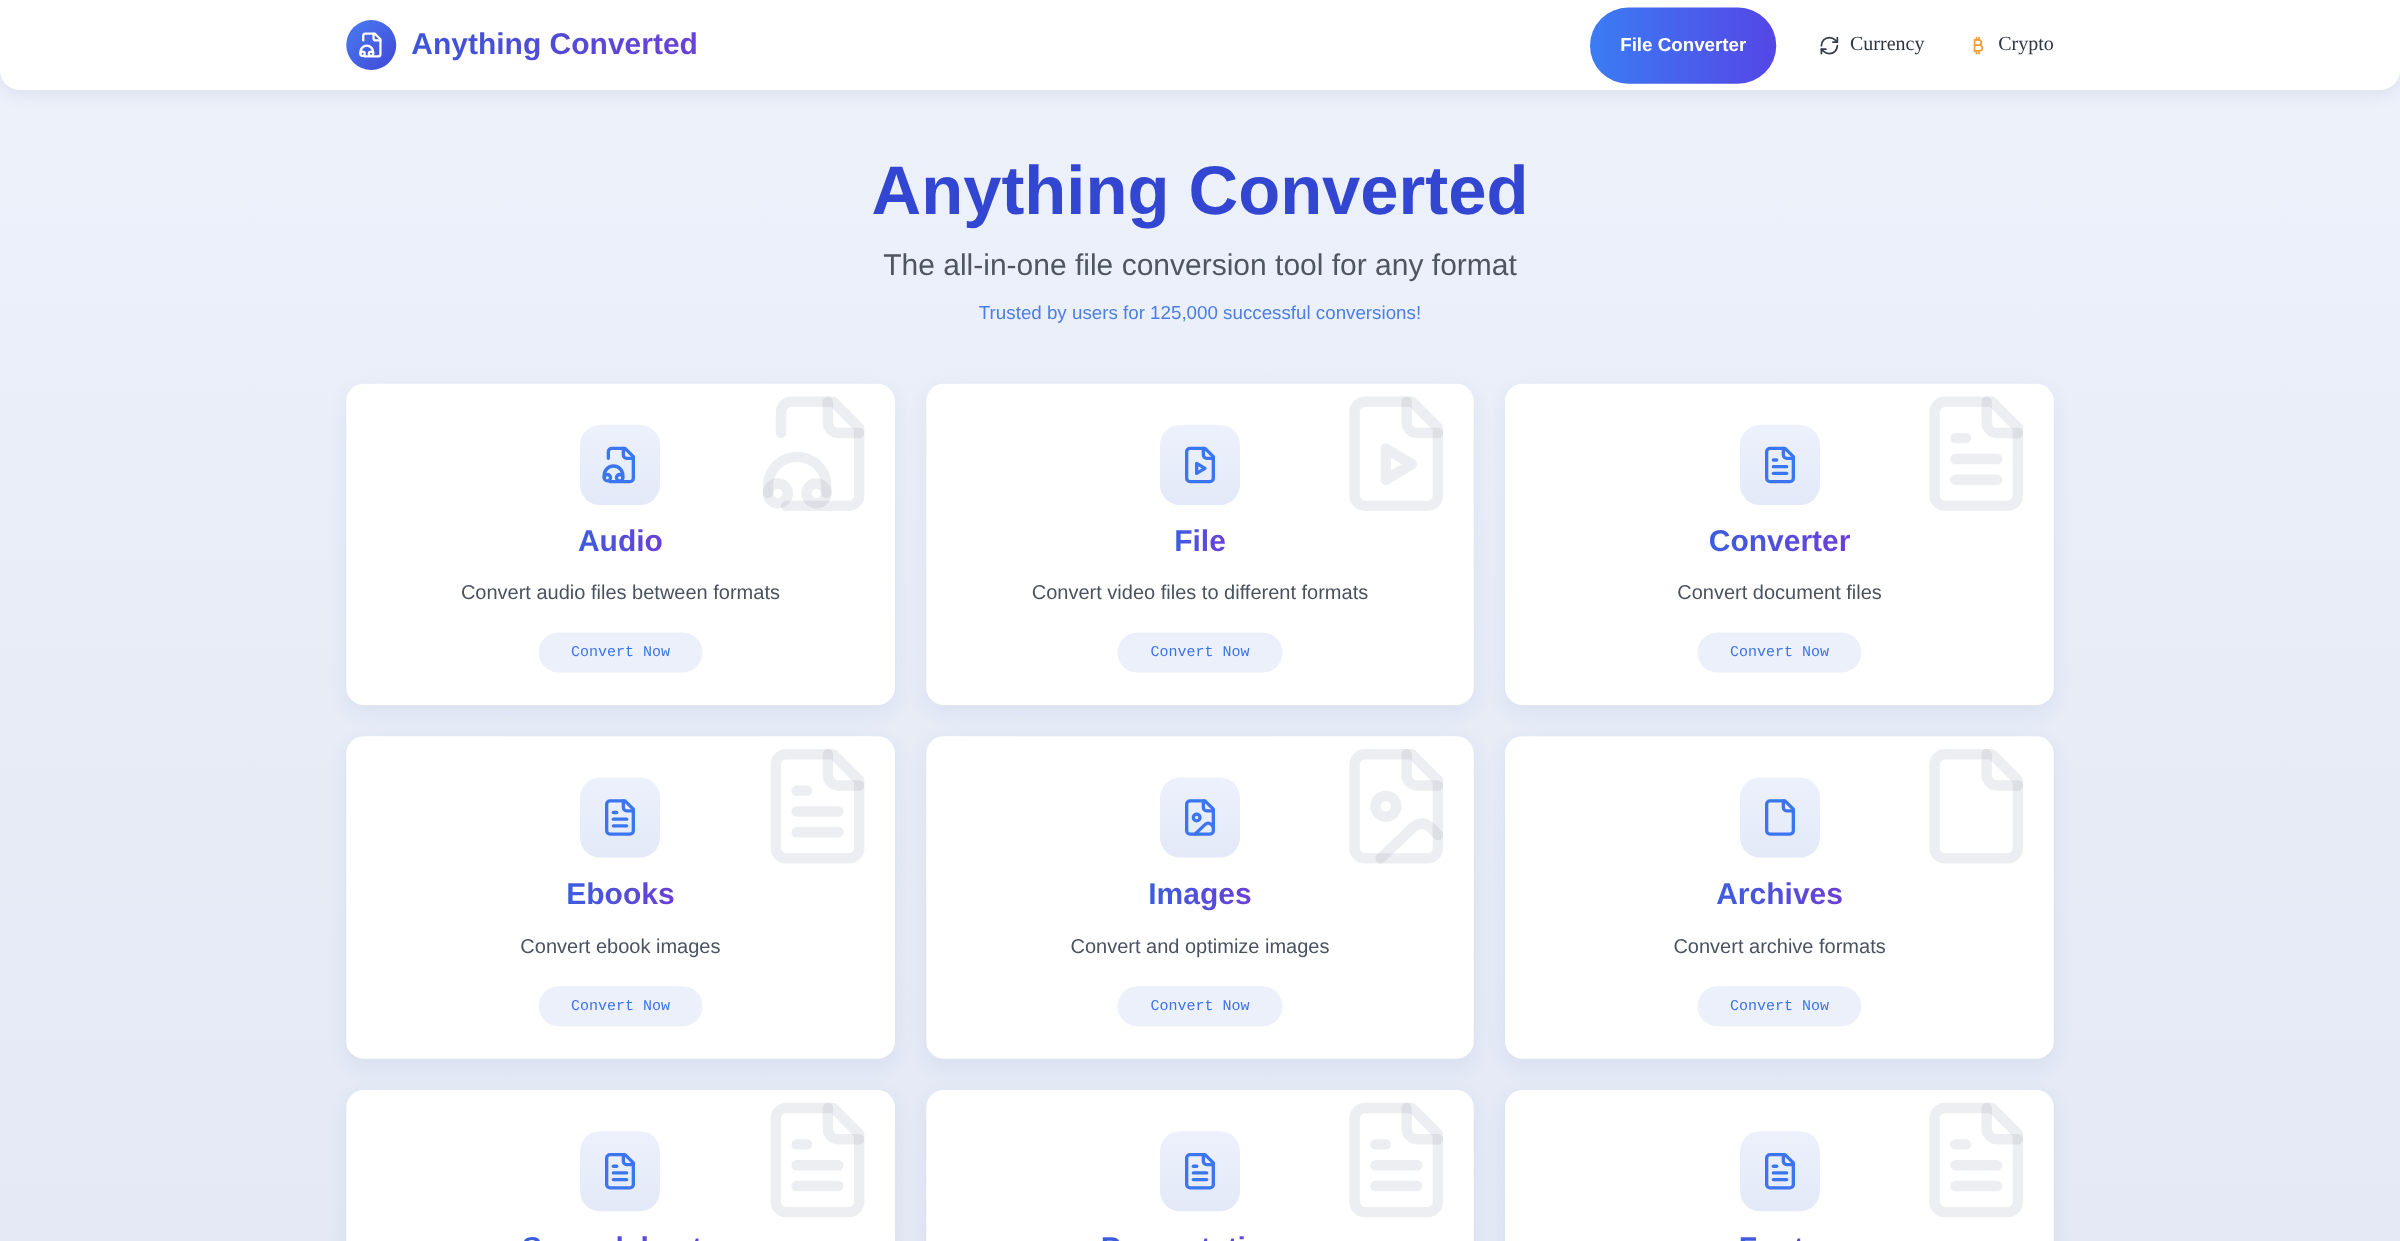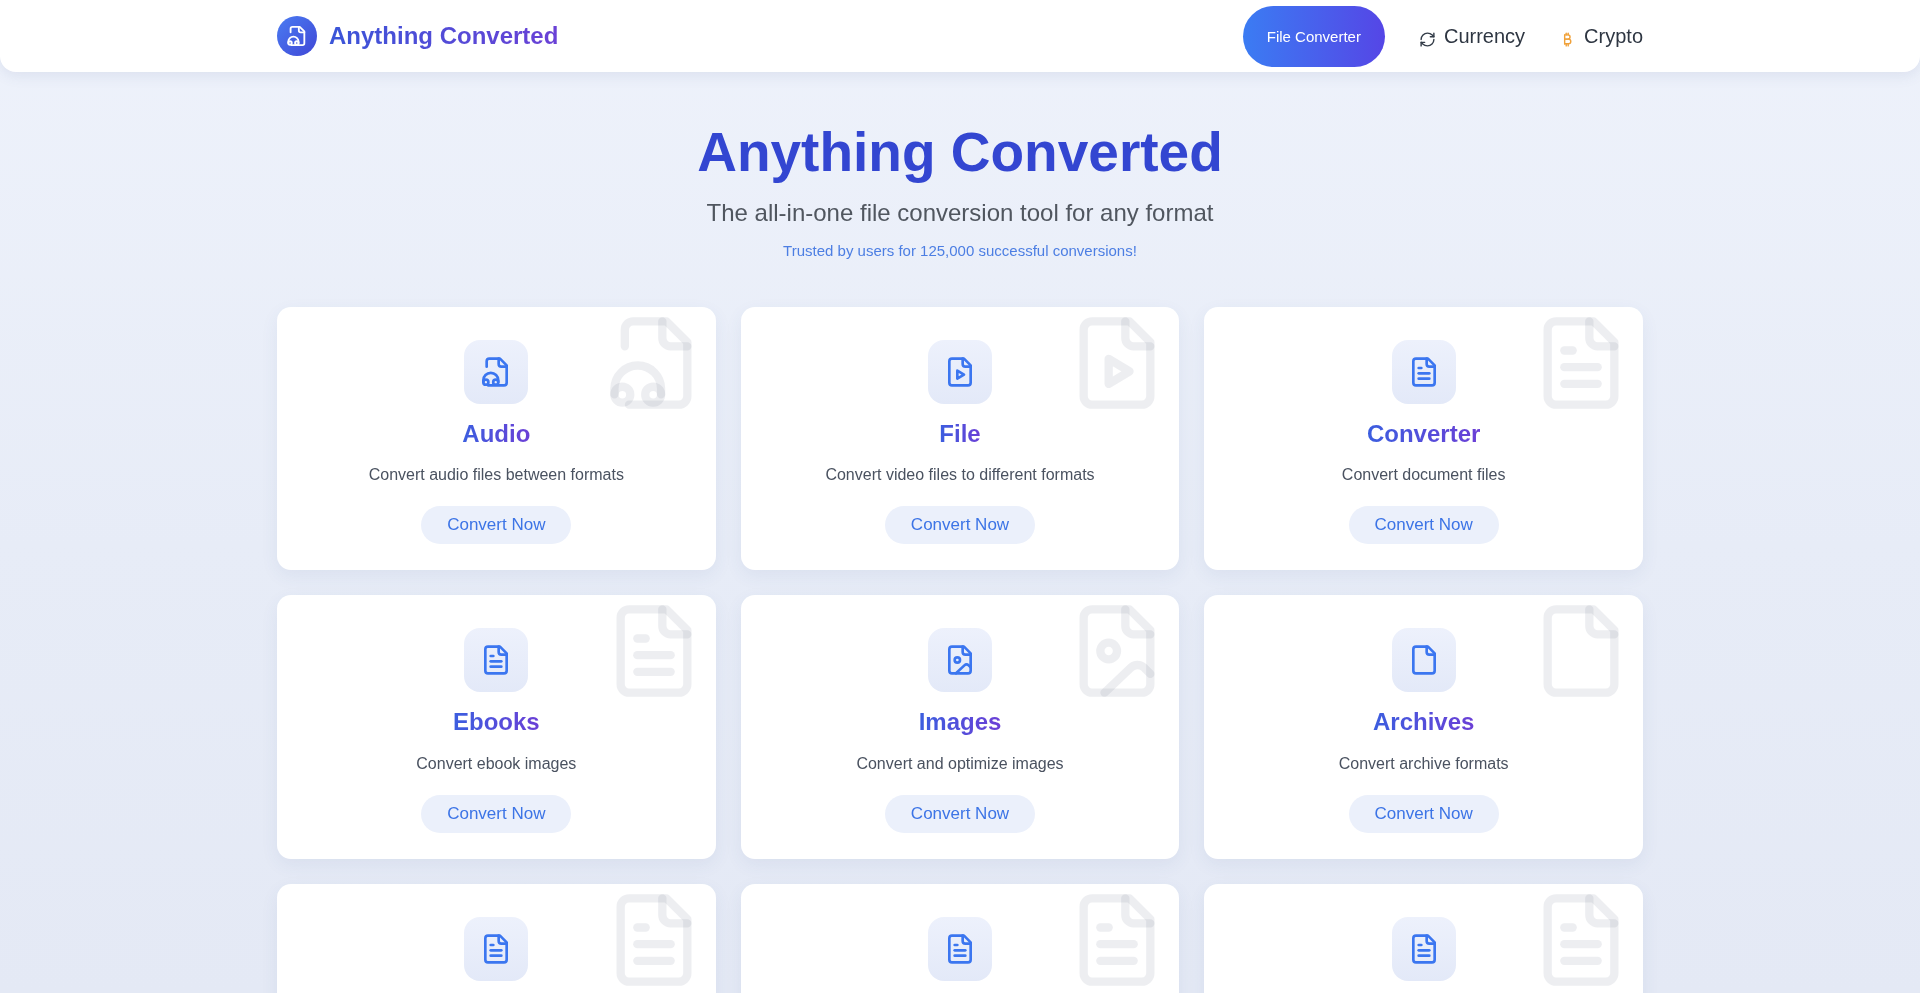--- a/index.html
+++ b/index.html
@@ -36,26 +36,26 @@
     font-size:24px; font-weight:700;
     background:linear-gradient(90deg,#3a55d8 0%,#6a41d6 100%);
     -webkit-background-clip:text; background-clip:text;
     -webkit-text-fill-color:transparent; color:transparent;
   }
   .nav-links { display:flex; align-items:center; gap:34px; }
   .pill-btn {
     border:none; cursor:pointer;
     background:linear-gradient(90deg,#3b7cf3 0%,#5546e6 100%);
     color:#ffffff; font-family:inherit;
-    font-size:15px; font-weight:400;
+    font-size:15px; font-weight:700;
     padding:22px 24px; border-radius:999px;
   }
   .nav-link {
     display:flex; align-items:flex-end; gap:8px;
-    font-size:20px; color:#2e3642; text-decoration:none; cursor:pointer;
+    font-size:16px; color:#2e3642; text-decoration:none; cursor:pointer;font-family:Liberation Serif, serif;
   }
   .nav-link svg.refresh { width:17px; height:17px; color:#333c48; }
   .nav-link svg.btc { width:17px; height:17px; color:#f0a13a; }
 
   
   .hero { text-align:center; padding-top:50px; }
   .hero h1 {
     font-size:55px; font-weight:700; color:#3346d1; line-height:1.1;
   }
   .hero .subtitle { margin-top:16px; font-size:24px; color:#50565f; }
@@ -89,23 +89,23 @@
   .icon-tile svg { width:32px; height:32px; }
   .card-title {
     margin-top:16px; font-size:24px; font-weight:700; line-height:1.2;
     background:linear-gradient(90deg,#3b5edf 0%,#6b3fd6 100%);
     -webkit-background-clip:text; background-clip:text;
     -webkit-text-fill-color:transparent; color:transparent;
     display:inline-block;
   }
   .card-desc { margin-top:18px; font-size:16px; color:#4a5260; }
   .convert-btn {
-    margin-top:22px; border:none; cursor:pointer; font-family:Liberation Sans, sans-serif;
+    margin-top:22px; border:none; cursor:pointer; font-family:Liberation Mono, monospace;
     background:#ebf0fb; color:#3c74e6;
-    font-size:17px; padding:9px 26px; border-radius:999px;
+    font-size:12px; padding:9px 26px; border-radius:999px;
   }
   .hidden-defs { position:absolute; width:0; height:0; overflow:hidden; }
 </style>
 </head>
 <body>
 
 <svg class="hidden-defs" aria-hidden="true">
   <defs>
     <symbol id="sym-file-audio" viewBox="0 0 24 24" fill="none" stroke="currentColor" stroke-width="2" stroke-linecap="round" stroke-linejoin="round">
       <path d="M6 22h12a2 2 0 0 0 2-2V7l-5-5H7a2 2 0 0 0-2 2v4"></path>

